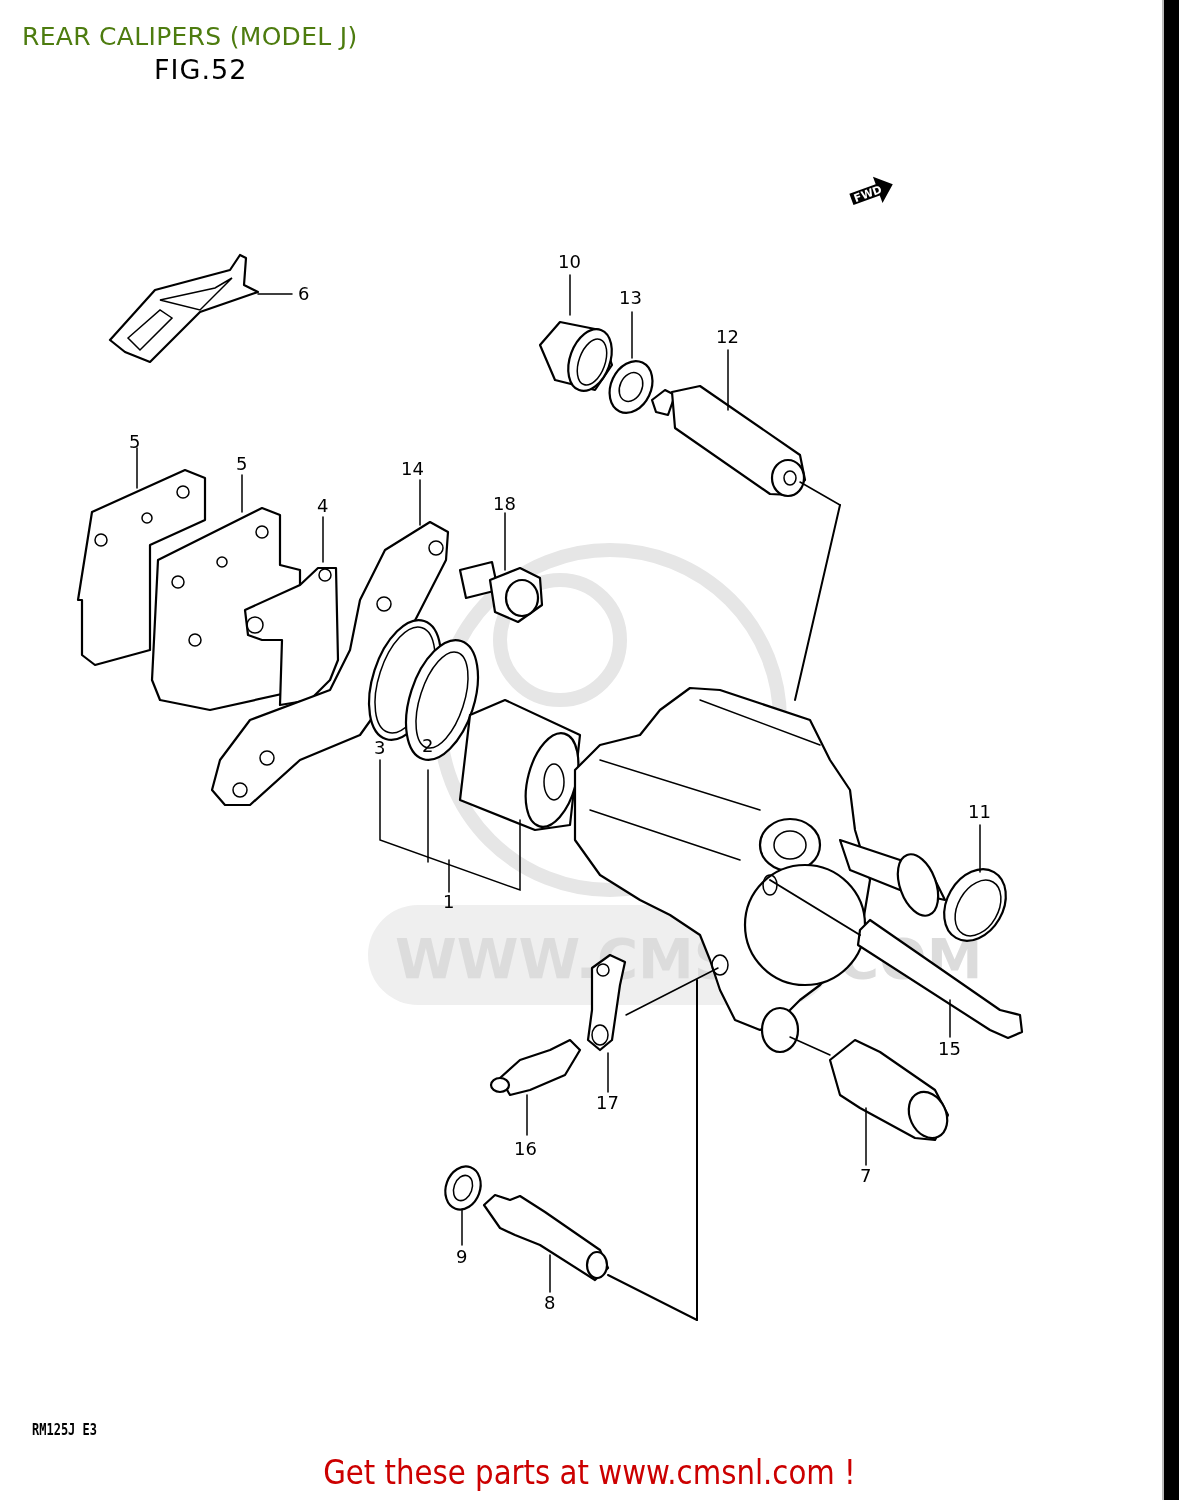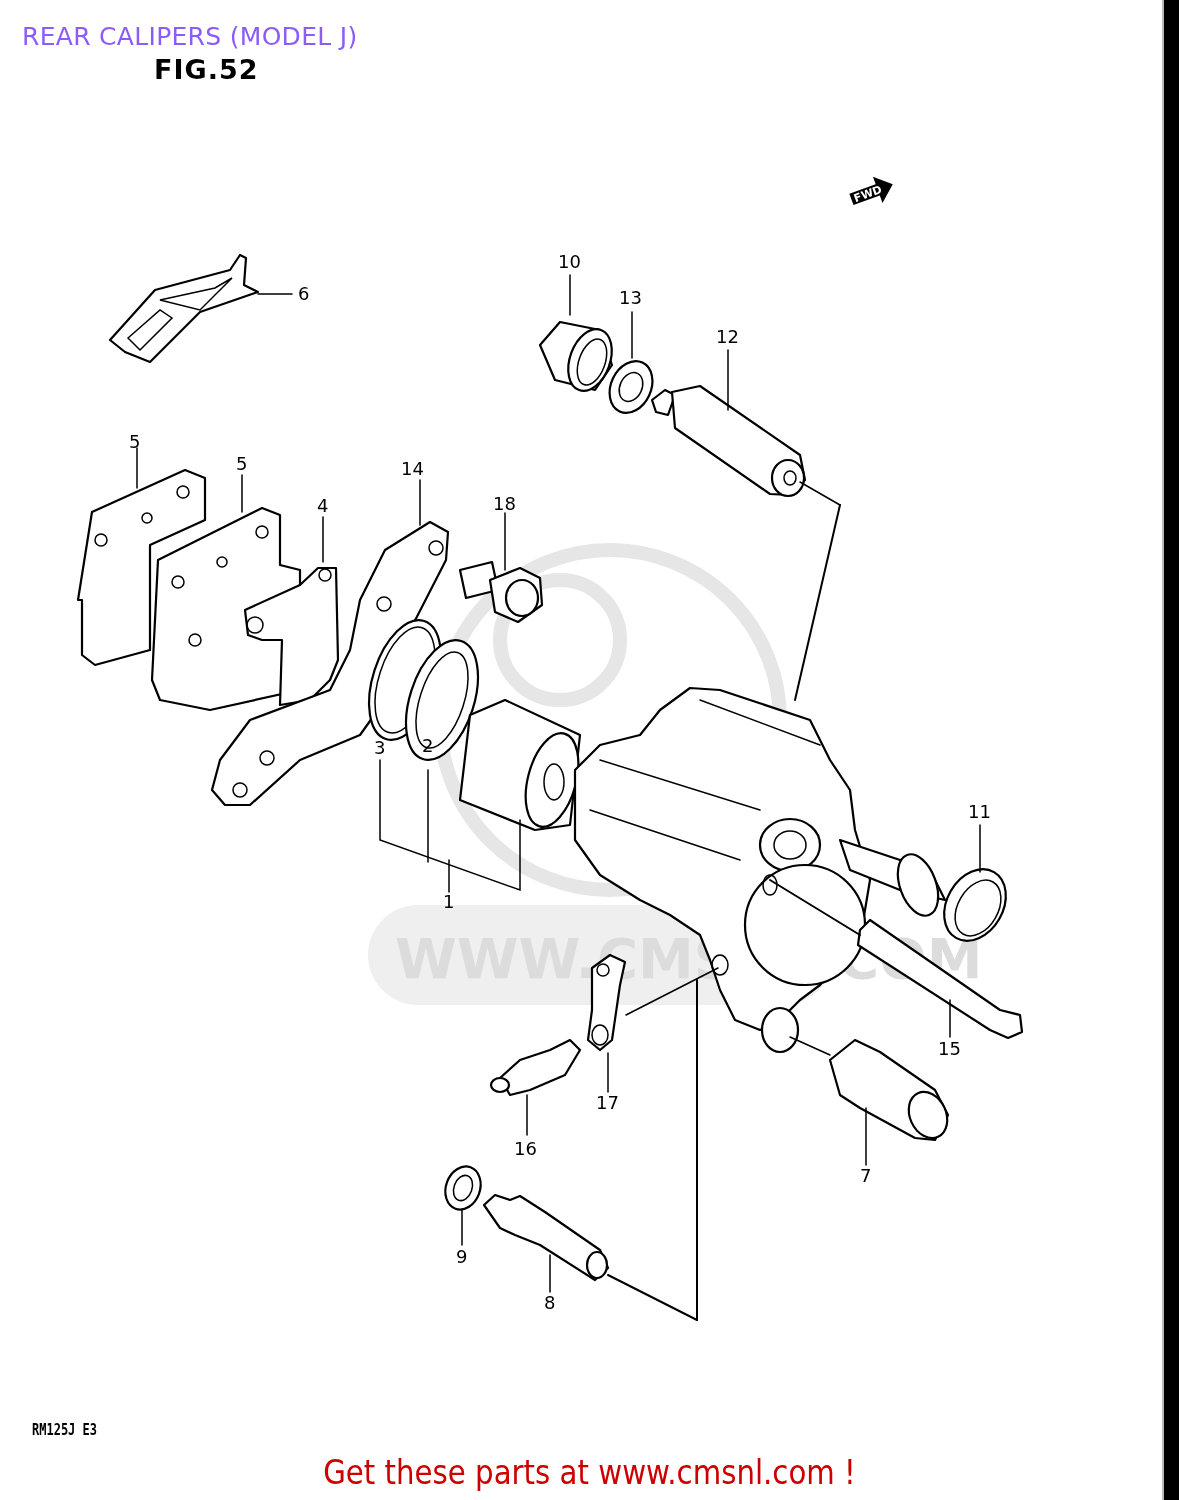--- a/index.html
+++ b/index.html
@@ -1,18 +1,18 @@
 <!DOCTYPE html>
 <html><head>
 <meta charset="utf-8">
 <style>
   html, body { margin: 0; padding: 0; background: #ffffff; }
   body { width: 1179px; height: 1500px; position: relative; overflow: hidden; font-family: "DejaVu Sans", sans-serif; }
-  .title { position: absolute; left: 22px; top: 22px; font-size: 25px; color: #8b5cf6; letter-spacing: 0.3px; font-family: "DejaVu Sans", sans-serif; }
-  .fig { position: absolute; left: 154px; top: 54px; font-size: 27px; font-weight: bold; color: #000; font-family: "DejaVu Sans", sans-serif; letter-spacing: 1px; }
+  .title { position: absolute; left: 22px; top: 22px; font-size: 25px; color: #4d7c0f; letter-spacing: 0.3px; font-family: "DejaVu Sans", sans-serif; }
+  .fig { position: absolute; left: 154px; top: 54px; font-size: 27px; font-weight: normal; color: #000; font-family: "DejaVu Sans", sans-serif; letter-spacing: 1px; }
   .right-bar { position: absolute; left: 1164px; top: 0; width: 15px; height: 1500px; background: #000; }
   .right-bar-edge { position: absolute; left: 1162px; top: 0; width: 2px; height: 1500px; background: #bbbbbb; }
   .model-code { position: absolute; left: 32px; top: 1421px; font-size: 15px; font-weight: bold; color: #000; font-family: "DejaVu Sans Mono", monospace; transform: scaleX(0.8); transform-origin: left top; }
   .footer-link { position: absolute; left: 0; width: 1179px; top: 1452px; text-align: center; font-size: 34px; color: #cc0000; font-family: "DejaVu Sans", sans-serif; text-decoration: none; transform: scaleX(0.86); }
   svg.diagram { position: absolute; left: 0; top: 0; }
   .lbl { font-family: "DejaVu Sans", sans-serif; font-size: 18px; fill: #000; }
   .ln { stroke: #000; stroke-width: 2; fill: none; stroke-linecap: round; stroke-linejoin: round; }
   .ln-thin { stroke: #000; stroke-width: 1.5; fill: none; stroke-linecap: round; }
   .part { stroke: #000; stroke-width: 2.2; fill: #fff; stroke-linejoin: round; }
   .wm { fill: none; stroke: #e6e6e6; stroke-width: 14; }

